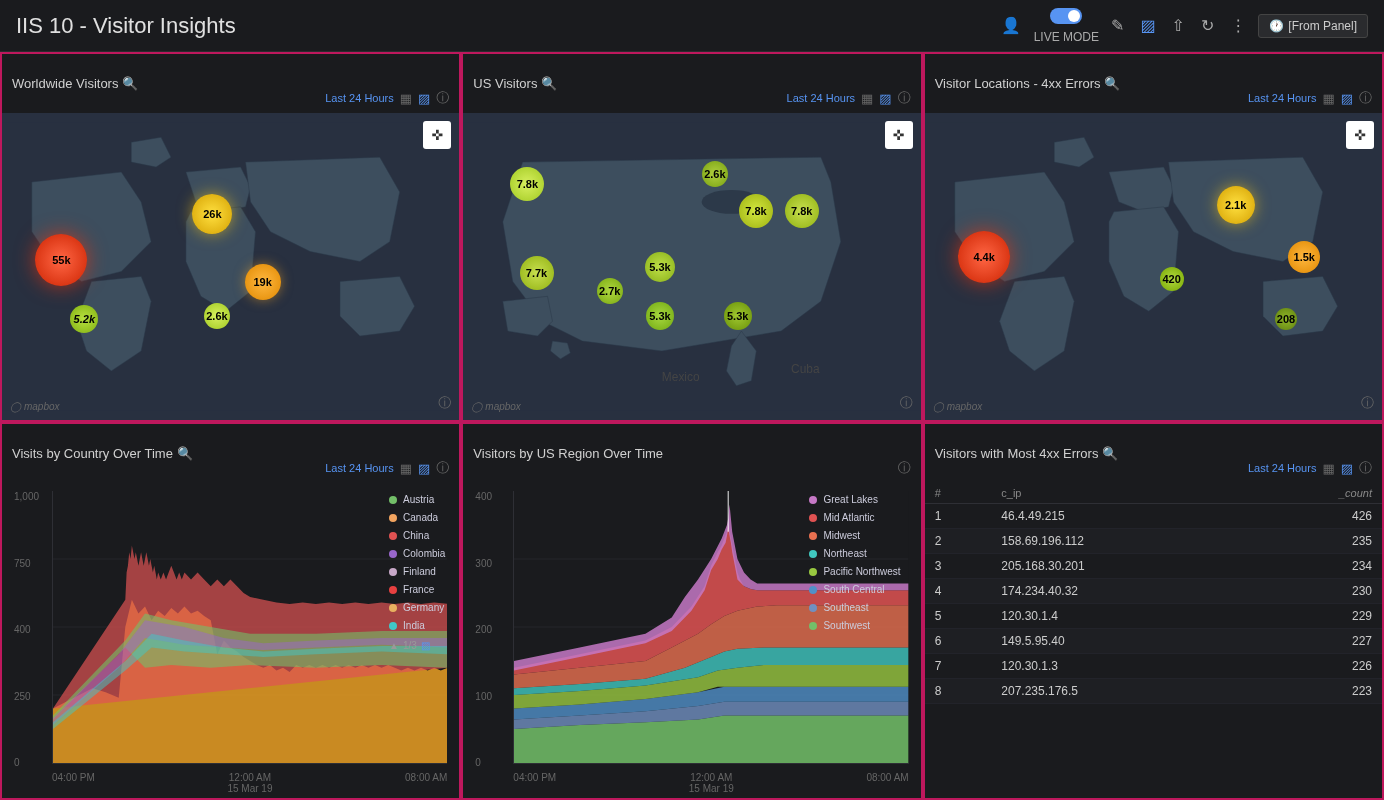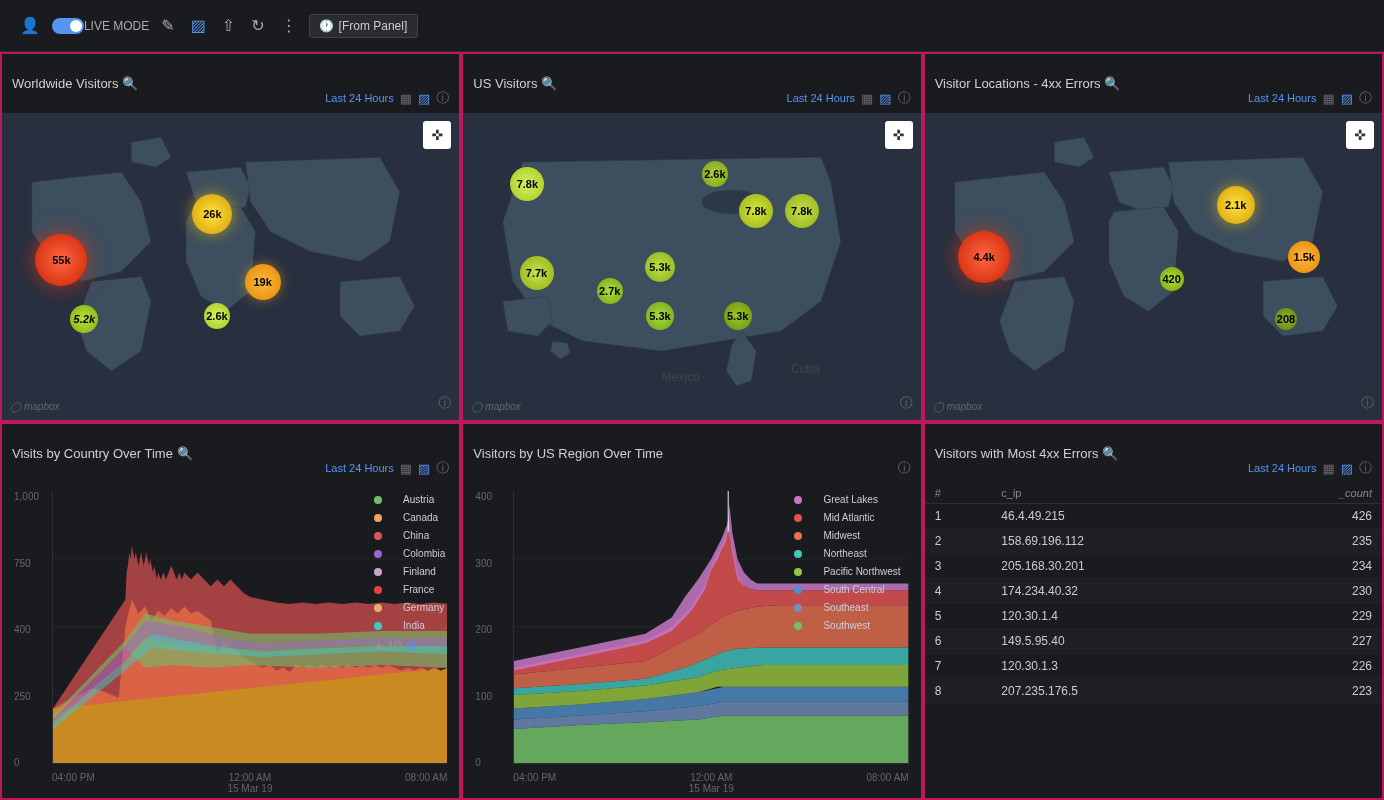--- a/index.html
+++ b/index.html
@@ -36,23 +36,24 @@
     .header-icon {
       color: #aaa;
       cursor: pointer;
       font-size: 16px;
       padding: 4px;
     }
     .header-icon.active { color: #5794f2; }
     .live-mode-toggle {
       display: flex;
       align-items: center;
-      gap: 0;
+      gap: 6px;
       font-size: 12px;
       color: #aaa;
+      flex-direction: column;
     }
     .toggle-switch {
       width: 32px;
       height: 16px;
       background: #5794f2;
       border-radius: 8px;
       position: relative;
       cursor: pointer;
     }
     .toggle-switch::after {
@@ -225,21 +226,21 @@
     .legend {
       position: absolute;
       right: 14px;
       top: 8px;
       font-size: 10px;
       line-height: 1.8;
     }
     .legend-item {
       display: flex;
       align-items: center;
-      gap: 21px;
+      gap: 6px;
     }
     .legend-dot {
       width: 8px;
       height: 8px;
       border-radius: 50%;
       flex-shrink: 0;
     }
     .legend-pages {
       display: flex;
       align-items: center;
@@ -293,20 +294,21 @@
     .world-map-svg {
       width: 100%;
       height: 100%;
       background: #283040;
     }
   </style>
 </head>
 <body>
 
 <div class="header">
+  <span class="header-title">IIS 10 - Visitor Insights</span>
   <div class="header-controls">
     <span class="header-icon">👤</span>
     <div class="live-mode-toggle">
       <div class="toggle-switch"></div>
       <span>LIVE MODE</span>
     </div>
     <span class="header-icon">✎</span>
     <span class="header-icon active">▨</span>
     <span class="header-icon">⇧</span>
     <span class="header-icon">↻</span>

